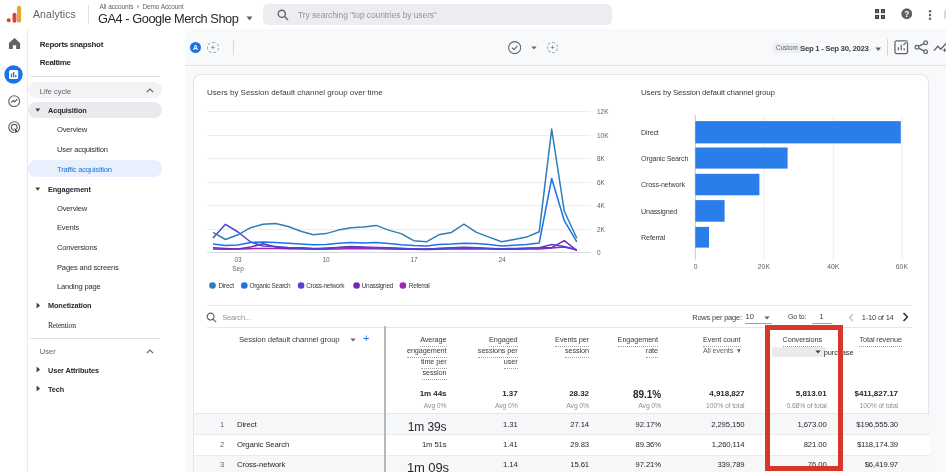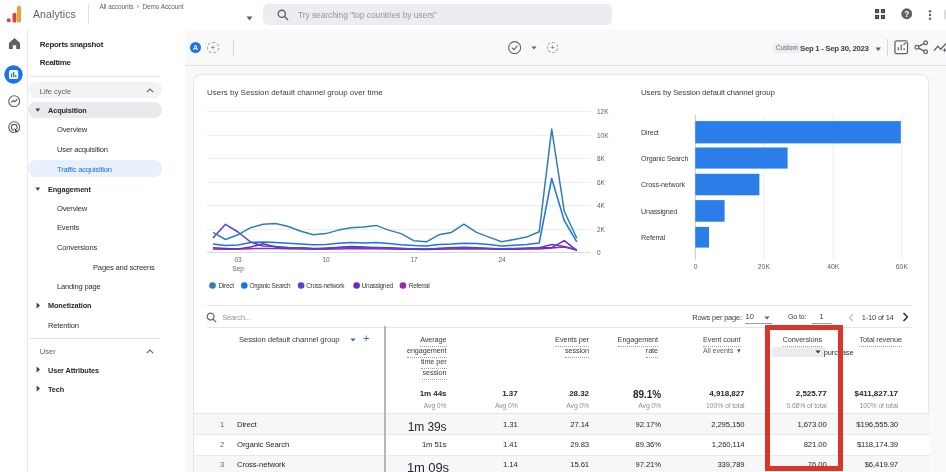--- a/index.html
+++ b/index.html
@@ -13,20 +13,21 @@
 
 <div class="abs" style="left:0;top:0;width:946px;height:29px;background:#fff;border-bottom:1px solid #e8eaed;"></div>
 <svg class="abs" style="left:5px;top:4.5px" width="17" height="18" viewBox="0 0 17 18">
   <rect x="11.9" y="0.8" width="4.2" height="17" rx="2.1" fill="#eca33c"></rect>
   <rect x="7.5" y="7.7" width="3.9" height="10.1" rx="1.95" fill="#cd4a38"></rect>
   <circle cx="3.7" cy="15.2" r="2" fill="#cd4a38"></circle>
 </svg>
 <div class="abs txt" style="left:33px;top:8px;font-size:10.5px;letter-spacing:0.1px;color:#5f6368;">Analytics</div>
 <div class="abs" style="left:88px;top:5px;width:1px;height:19px;background:#e0e0e0;"></div>
 <div class="abs txt" style="left:99.5px;top:3px;font-size:6.5px;letter-spacing:-0.1px;color:#5f6368;">All accounts&nbsp;&nbsp;<span style="font-size:7px;">›</span>&nbsp;&nbsp;Demo Account</div>
+<div class="abs txt" style="left:98px;top:11px;font-size:12.8px;letter-spacing:-0.45px;color:#26282b;">GA4 - Google Merch Shop</div>
 <svg class="abs" style="left:246px;top:16px" width="7" height="5" viewBox="0 0 7 5">
       <path d="M0.5 0.5 L6.5 0.5 L3.5 4.5 Z" fill="#5f6368"></path>
     </svg>
 <div class="abs" style="left:263.4px;top:3.5px;width:348.6px;height:21.5px;background:#ecedf0;border-radius:5px;"></div>
 <svg class="abs" style="left:276.5px;top:8.5px" width="12" height="12" viewBox="0 0 12 12">
       <circle cx="4.8" cy="4.8" r="3.6" fill="none" stroke="#5f6368" stroke-width="1.4"></circle>
       <line x1="7.6" y1="7.6" x2="11" y2="11" stroke="#5f6368" stroke-width="1.4"></line>
     </svg>
 <div class="abs txt" style="left:298px;top:10px;font-size:8.5px;letter-spacing:-0.1px;color:#9096a0;">Try searching "top countries by users"</div>
 <svg class="abs" style="left:874.5px;top:8.8px" width="10" height="10" viewBox="0 0 10 10">
@@ -136,27 +137,27 @@
 <div class="abs txt" style="left:57px;top:144.7px;font-size:7.6px;letter-spacing:-0.2px;color:#2b2e31;">User acquisition</div>
 <div class="abs" style="left:28px;top:160.4px;width:134px;height:16.2px;border-radius:8.1px;background:#e8f0fe;"></div>
 <div class="abs txt" style="left:57px;top:164.6px;font-size:7.6px;letter-spacing:-0.2px;color:#1a73e8;">Traffic acquisition</div>
 <svg class="abs" style="left:34.5px;top:186.6px" width="5.5" height="4.2" viewBox="0 0 6.5 5">
       <path d="M0.4 0.6 L6.1 0.6 L3.25 4.6 Z" fill="#3c4043"></path>
     </svg>
 <div class="abs txt" style="left:48px;top:184.7px;font-size:7.3px;font-weight:bold;letter-spacing:-0.1px;color:#26282b;">Engagement</div>
 <div class="abs txt" style="left:57px;top:203.9px;font-size:7.6px;letter-spacing:-0.2px;color:#2b2e31;">Overview</div>
 <div class="abs txt" style="left:57px;top:222.9px;font-size:7.6px;letter-spacing:-0.2px;color:#2b2e31;">Events</div>
 <div class="abs txt" style="left:57px;top:242.9px;font-size:7.6px;letter-spacing:-0.2px;color:#2b2e31;">Conversions</div>
-<div class="abs txt" style="left:57px;top:262.6px;font-size:7.6px;letter-spacing:-0.2px;color:#2b2e31;margin-left:36px;">Pages and screens</div>
+<div class="abs txt" style="left:57px;top:262.6px;font-size:7.6px;letter-spacing:-0.2px;color:#2b2e31;">Pages and screens</div>
 <div class="abs txt" style="left:57px;top:281.8px;font-size:7.6px;letter-spacing:-0.2px;color:#2b2e31;">Landing page</div>
 <svg class="abs" style="left:35.5px;top:301.9px" width="4.5" height="7" viewBox="0 0 4.5 7">
       <path d="M0.6 0.4 L4.1 3.5 L0.6 6.6 Z" fill="#3c4043"></path>
     </svg>
 <div class="abs txt" style="left:48px;top:301.3px;font-size:7.3px;font-weight:bold;letter-spacing:-0.1px;color:#26282b;">Monetization</div>
-<div class="abs txt" style="left:48px;top:321.2px;font-size:7.6px;letter-spacing:-0.2px;color:#2b2e31;">Retention</div>
+<div class="abs txt" style="left:48px;top:321.2px;font-size:7.6px;letter-spacing:-0.2px;color:#2b2e31;font-family:Liberation Serif, serif;">Retention</div>
 <div class="abs" style="left:30px;top:337.8px;width:130px;height:1px;background:#e0e0e0;"></div>
 <div class="abs txt" style="left:39.8px;top:347.4px;font-size:7.5px;color:#5f6368;">User</div>
 <svg class="abs" style="left:146px;top:348.5px" width="8" height="5" viewBox="0 0 8 5">
       <path d="M0.8 4.2 L4 1 L7.2 4.2" fill="none" stroke="#5f6368" stroke-width="1.1"></path>
     </svg>
 <svg class="abs" style="left:35.5px;top:366.3px" width="4.5" height="7" viewBox="0 0 4.5 7">
       <path d="M0.6 0.4 L4.1 3.5 L0.6 6.6 Z" fill="#3c4043"></path>
     </svg>
 <div class="abs txt" style="left:48px;top:365.9px;font-size:7.3px;font-weight:bold;letter-spacing:-0.1px;color:#26282b;">User Attributes</div>
 <svg class="abs" style="left:35.5px;top:385.2px" width="4.5" height="7" viewBox="0 0 4.5 7">
@@ -274,20 +275,24 @@
     </svg>
 <div class="abs txt" style="left:363px;top:331.5px;font-size:11px;color:#1a73e8;">+</div>
 <div class="abs" style="left:384px;top:326px;width:1.5px;height:146px;background:#b4b7bc;"></div>
 
 <div class="abs" style="left:306.5px;top:334.3px;width:140px;text-align:right;font-size:7.3px;letter-spacing:-0.1px;color:#3c4043;line-height:11px;">
 <span style="border-bottom:1px dotted #9aa0a6;padding-bottom:1.5px;">Average</span><br>
 <span style="border-bottom:1px dotted #9aa0a6;padding-bottom:1.5px;">engagement</span><br>
 <span style="border-bottom:1px dotted #9aa0a6;padding-bottom:1.5px;">time per</span><br>
 <span style="border-bottom:1px dotted #9aa0a6;padding-bottom:1.5px;">session</span></div>
 
+<div class="abs" style="left:427.6px;top:334.3px;width:90px;text-align:right;font-size:7.3px;letter-spacing:-0.1px;color:#3c4043;line-height:11px;">
+<span style="border-bottom:1px dotted #9aa0a6;padding-bottom:1.5px;">Engaged</span><br>
+<span style="border-bottom:1px dotted #9aa0a6;padding-bottom:1.5px;">sessions per</span><br>
+<span style="border-bottom:1px dotted #9aa0a6;padding-bottom:1.5px;">user</span></div>
 
 <div class="abs" style="left:509px;top:334.3px;width:80px;text-align:right;font-size:7.3px;letter-spacing:-0.1px;color:#3c4043;line-height:11px;">
 <span style="border-bottom:1px dotted #9aa0a6;padding-bottom:1.5px;">Events per</span><br>
 <span style="border-bottom:1px dotted #9aa0a6;padding-bottom:1.5px;">session</span></div>
 
 <div class="abs" style="left:578px;top:334.3px;width:80px;text-align:right;font-size:7.3px;letter-spacing:-0.1px;color:#3c4043;line-height:11px;">
 <span style="border-bottom:1px dotted #9aa0a6;padding-bottom:1.5px;">Engagement</span><br>
 <span style="border-bottom:1px dotted #9aa0a6;padding-bottom:1.5px;">rate</span></div>
 
 <div class="abs" style="left:660.5px;top:334.3px;width:80px;text-align:right;font-size:7.3px;letter-spacing:-0.1px;color:#3c4043;line-height:11px;">
@@ -303,21 +308,21 @@
     </svg>
 
 <div class="abs" style="left:822px;top:334.3px;width:80px;text-align:right;font-size:7.3px;letter-spacing:-0.1px;color:#3c4043;line-height:11px;">
 <span style="border-bottom:1px dotted #9aa0a6;padding-bottom:1.5px;">Total revenue</span></div>
 
 <div class="abs num" style="left:306.5px;top:388.5px;width:140px;font-size:8px;font-weight:bold;letter-spacing:-0.05px;color:#26282b;">1m 44s</div>
 <div class="abs num" style="left:427.6px;top:388.5px;width:90px;font-size:8px;font-weight:bold;letter-spacing:-0.05px;color:#26282b;">1.37</div>
 <div class="abs num" style="left:509px;top:388.5px;width:80px;font-size:8px;font-weight:bold;letter-spacing:-0.05px;color:#26282b;">28.32</div>
 <div class="abs num" style="left:581px;top:388.5px;width:80px;font-size:10px;font-weight:bold;letter-spacing:-0.05px;color:#26282b;">89.1%</div>
 <div class="abs num" style="left:664.5px;top:388.5px;width:80px;font-size:8px;font-weight:bold;letter-spacing:-0.05px;color:#26282b;">4,918,827</div>
-<div class="abs num" style="left:746.6px;top:388.5px;width:80px;font-size:8px;font-weight:bold;letter-spacing:-0.05px;color:#26282b;">2,525.77</div>
+<div class="abs num" style="left:746.6px;top:388.5px;width:80px;font-size:8px;font-weight:bold;letter-spacing:-0.05px;color:#26282b;">5,813.01</div>
 <div class="abs num" style="left:818px;top:388.5px;width:80px;font-size:8px;font-weight:bold;letter-spacing:-0.05px;color:#26282b;">$411,827.17</div>
 <div class="abs num" style="left:306.5px;top:401.5px;width:140px;font-size:6.8px;letter-spacing:-0.1px;color:#8a9097;">Avg 0%</div>
 <div class="abs num" style="left:427.6px;top:401.5px;width:90px;font-size:6.8px;letter-spacing:-0.1px;color:#8a9097;">Avg 0%</div>
 <div class="abs num" style="left:509px;top:401.5px;width:80px;font-size:6.8px;letter-spacing:-0.1px;color:#8a9097;">Avg 0%</div>
 <div class="abs num" style="left:581px;top:401.5px;width:80px;font-size:6.8px;letter-spacing:-0.1px;color:#8a9097;">Avg 0%</div>
 <div class="abs num" style="left:664.5px;top:401.5px;width:80px;font-size:6.8px;letter-spacing:-0.1px;color:#8a9097;">100% of total</div>
 <div class="abs num" style="left:746.6px;top:401.5px;width:80px;font-size:6.8px;letter-spacing:-0.1px;color:#8a9097;">0.68% of total</div>
 <div class="abs num" style="left:818px;top:401.5px;width:80px;font-size:6.8px;letter-spacing:-0.1px;color:#8a9097;">100% of total</div>
 
 <div class="abs" style="left:194px;top:412.9px;width:736px;height:20.9px;background:#f6f7f9;border-top:1px solid #e4e6e9;box-sizing:border-box;"></div>

